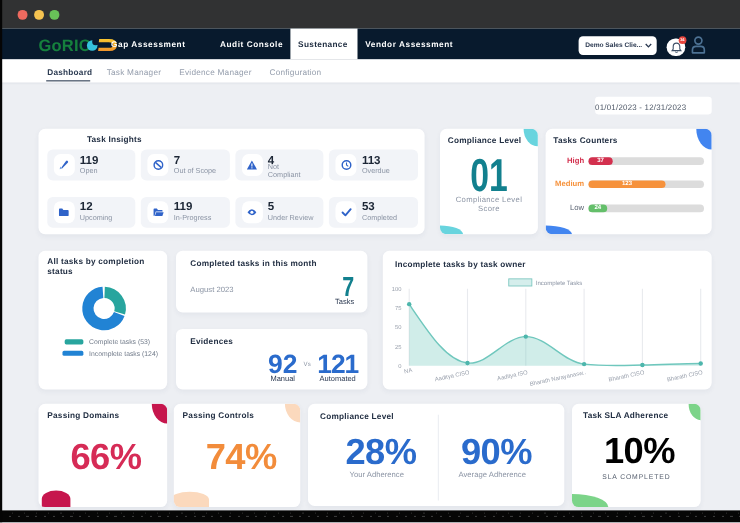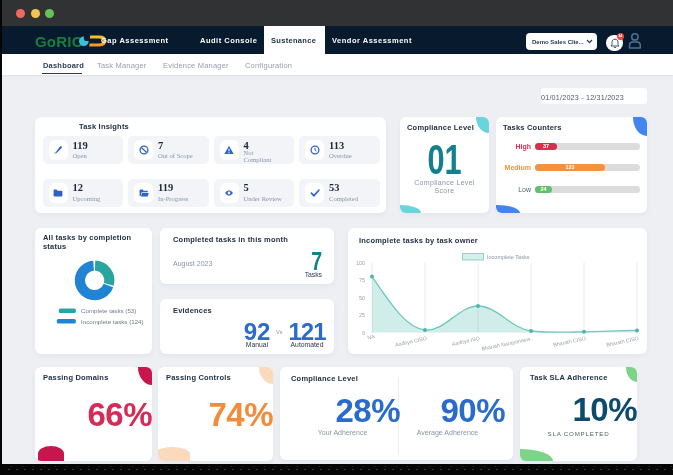--- a/index.html
+++ b/index.html
@@ -8,28 +8,28 @@
 .abs{position:absolute;}
 .titlebar{left:0;top:0;width:673px;height:26px;background:#313233;}
 .dot{top:9.1px;width:8.8px;height:8.8px;border-radius:50%;}
 .navbar{left:0;top:26px;width:673px;height:28px;background:#081a2d;}
 .navlink{top:36px;color:#fff;font-size:7.5px;font-weight:bold;letter-spacing:.5px;}
 .whitetab{left:264px;top:26px;width:61px;height:28px;background:#fff;}
 .subnav{left:0;top:54px;width:673px;height:21px;background:#fff;box-shadow:0 1px 2px rgba(30,40,60,0.08);}
 .subtab{top:61px;font-size:7.5px;color:#949dac;letter-spacing:.2px;}
 .card{position:absolute;background:#fff;border-radius:6px;box-shadow:0 2px 5px rgba(40,60,90,0.05);overflow:hidden;}
 .ctitle{position:absolute;font-size:7.5px;font-weight:bold;color:#222f43;letter-spacing:.2px;}
-.tile{position:absolute;width:80.5px;height:28px;background:#f2f4f8;border-radius:5px;font-family:Liberation Serif, serif;}
+.tile{position:absolute;width:80.5px;height:28px;background:#f2f4f8;border-radius:5px;}
 .ibox{position:absolute;left:6px;top:4px;width:19px;height:20px;background:#fff;border-radius:6px;}
 .ibox svg{position:absolute;left:4.5px;top:5px;}
 .tnum{position:absolute;left:30px;top:3.6px;font-size:10.5px;font-weight:bold;color:#1d2736;}
 .tlab{position:absolute;left:30px;top:16px;font-size:6.6px;color:#8b94a4;}
 .blob{position:absolute;}
 .biglabel{position:absolute;font-size:7px;color:#8b94a4;text-align:center;}
-.pct{position:absolute;font-size:33px;font-weight:bold;letter-spacing:-0.5px;text-align:right;}
+.pct{position:absolute;font-size:33px;font-weight:bold;letter-spacing:-0.5px;text-align:left;padding-left:29px;}
 .barlab{position:absolute;font-size:7px;font-weight:bold;text-align:right;width:35px;}
 .barbg{position:absolute;left:39px;width:105px;height:6.5px;background:#dcdcdc;border-radius:3.5px;}
 .barfill{position:absolute;left:0;top:0;height:6.5px;border-radius:3.5px;color:#fff;font-size:5.5px;text-align:center;line-height:6.5px;font-weight:bold;}
 </style>
 </head>
 <body>
 <div class="abs titlebar"></div>
 <div class="abs dot" style="left:15.8px;background:#ee6a5f;"></div>
 <div class="abs dot" style="left:31px;background:#f6c350;"></div>
 <div class="abs dot" style="left:45.3px;background:#68c158;"></div>
@@ -273,19 +273,19 @@
 <div class="pct" style="left:285px;top:391.5px;width:115px;color:#2a6bcc;">28%</div>
 <div class="biglabel" style="left:285px;top:429px;width:115px;">Your Adherence</div>
 <div class="pct" style="left:390px;top:391.5px;width:115px;color:#2a6bcc;">90%</div>
 <div class="biglabel" style="left:390px;top:429px;width:115px;">Average Adherence</div>
 
 <div class="card" style="left:520px;top:367px;width:117px;height:94px;">
   <div class="blob" style="right:0;top:0;width:11px;height:15px;background:#7cd489;border-radius:0 0 0 100%;"></div>
   <div class="blob" style="left:0;bottom:0;width:33px;height:12px;background:#7cd489;border-radius:0 100% 0 0;"></div>
 </div>
 <div class="ctitle" style="left:530px;top:373px;">Task SLA Adherence</div>
-<div class="pct" style="left:520px;top:391px;width:117px;color:#0c4a6e;">10%</div>
+<div class="pct" style="left:520px;top:391px;width:117px;color:#000000;">10%</div>
 <div class="abs" style="left:520px;top:430px;width:117px;text-align:center;font-size:6.2px;color:#57606f;letter-spacing:.8px;">SLA COMPLETED</div>
 
 <div class="abs" style="left:0;top:464px;width:673px;height:11px;background:#060606;"></div>
 <div class="abs" style="left:0;top:469px;width:673px;height:1px;background:repeating-linear-gradient(90deg,rgba(190,190,190,0.28) 0 2px,transparent 2px 8px);"></div>
 <div class="abs" style="left:0;top:466px;width:673px;height:1px;background:repeating-linear-gradient(90deg,rgba(160,160,160,0.25) 0 1px,transparent 1px 11px);"></div>
 <div class="abs" style="left:0;top:0;width:2px;height:475px;background:#050505;"></div>
 
 </body></html>

